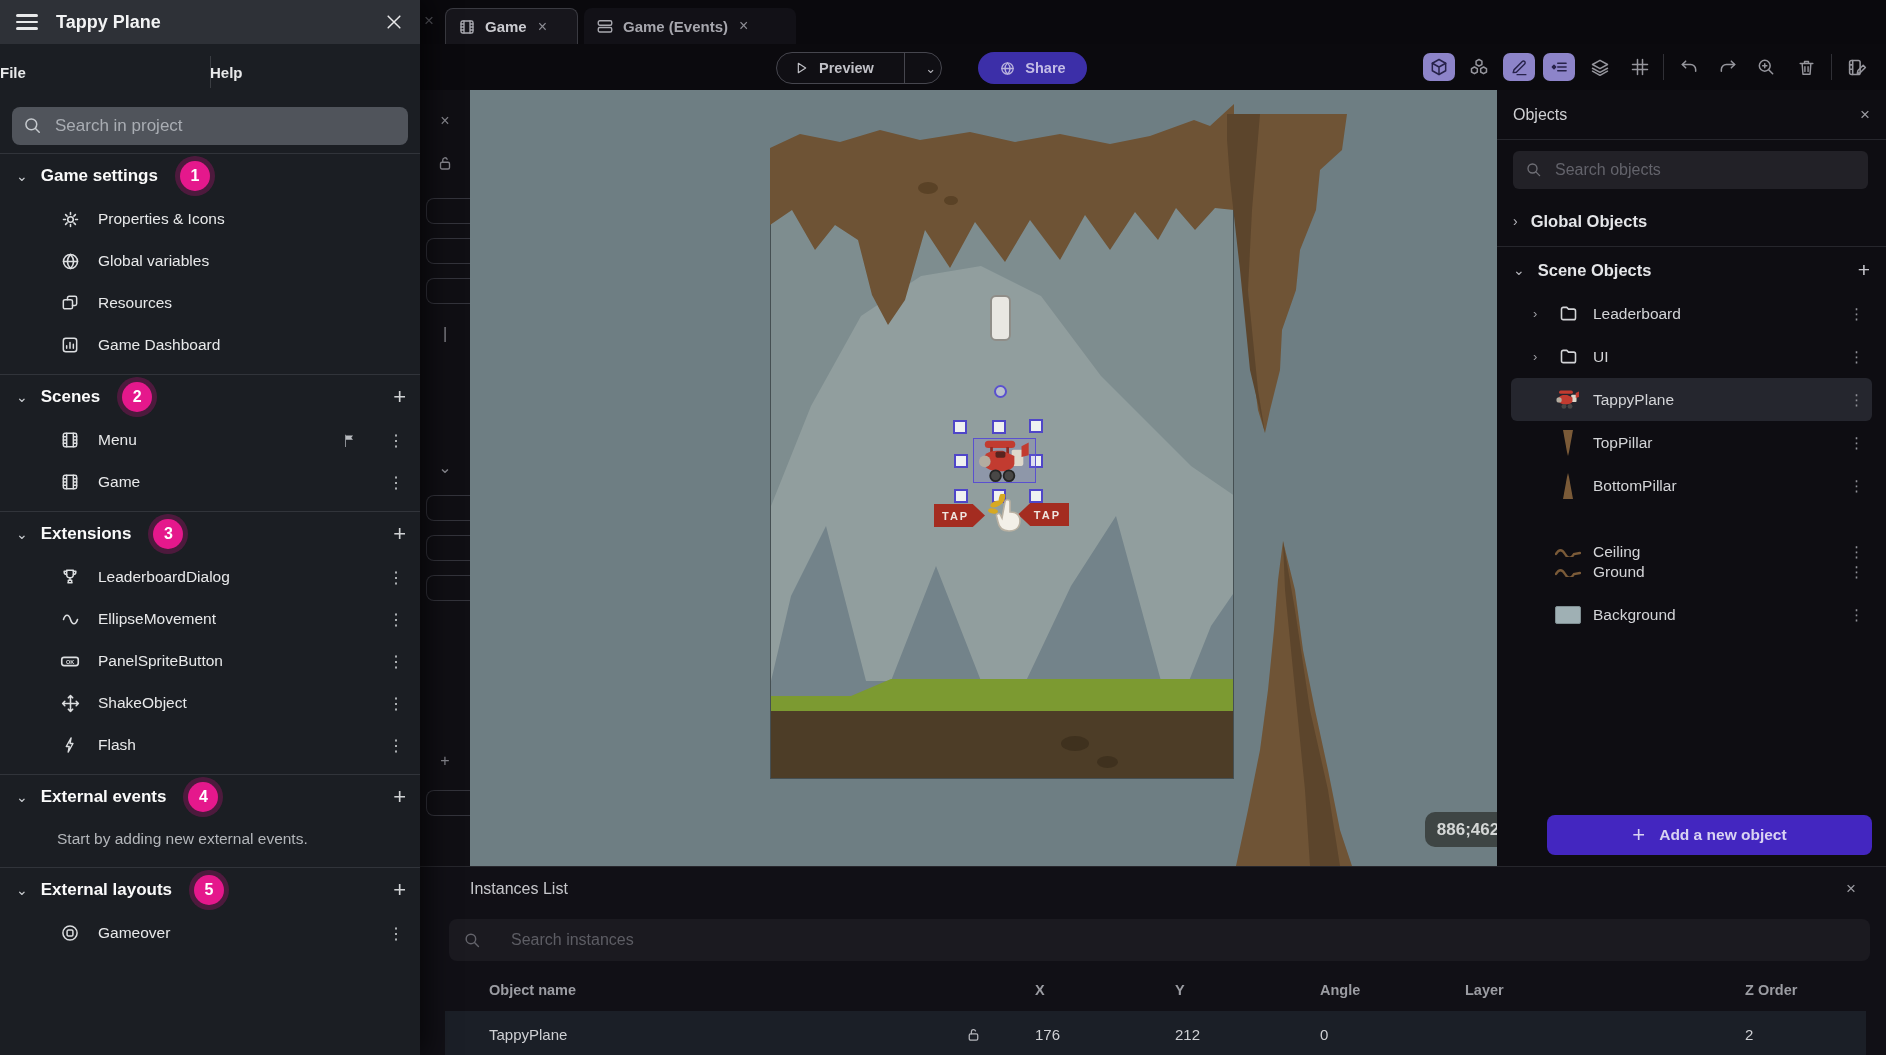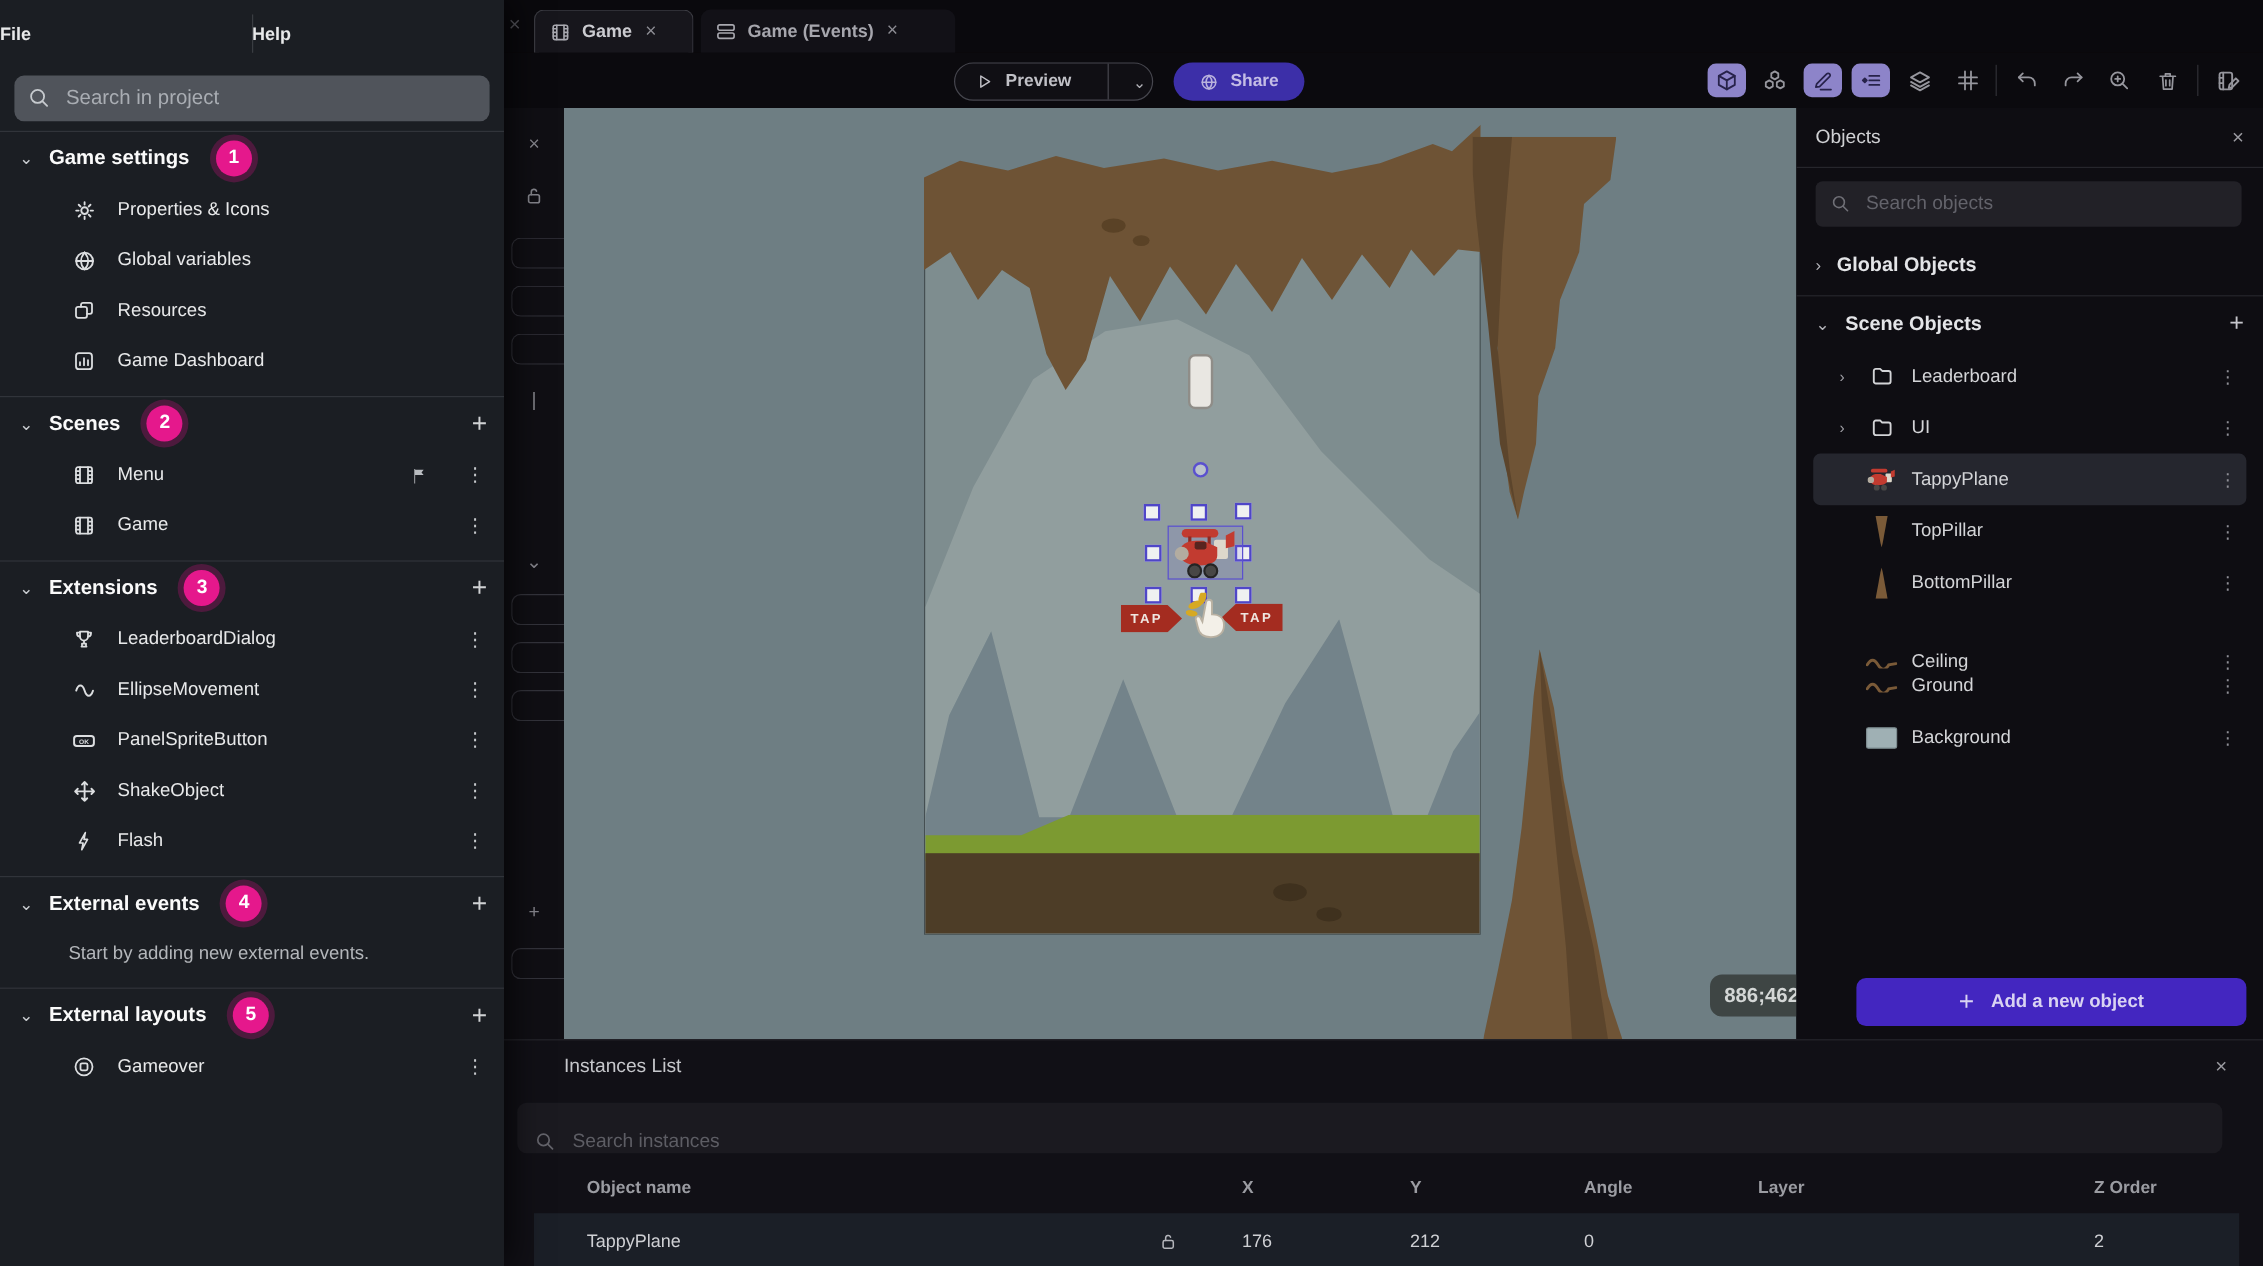--- a/index.html
+++ b/index.html
@@ -12,21 +12,21 @@
   .tabbar { position:absolute; left:0; top:0; width:100%; height:44px; background:#0a090d; }
   .ghost-x { position:absolute; left:424px; top:11px; color:#55555c; font-size:17px; }
   .tab { position:absolute; top:8px; height:36px; display:flex; align-items:center; gap:9px; padding:0 12px; border-radius:8px 8px 0 0; color:#b9b9bf; font-size:15px; font-weight:bold; }
   .tab.active { left:445px; width:133px; background:#17161c; border:1px solid #3a3a41; border-bottom:none; color:#cbcbd0; }
   .tab.idle { left:584px; width:212px; background:#121117; color:#a6a6ad; }
   .tab .tclose { color:#8d8d94; font-weight:normal; font-size:16px; margin-left:2px; }
   .tab .ticon { color:#a9a9b0; }
 
   
   .toolbar { position:absolute; left:0; top:44px; width:100%; height:46px; background:#0b0a0e; }
-  .btn-preview { position:absolute; left:795px; top:8px; width:166px; height:32px; border:1px solid #46464e; border-radius:17px; display:flex; align-items:center; color:#c0c0c6; background:#100f14;gap:16px; }
+  .btn-preview { position:absolute; left:776px; top:8px; width:166px; height:32px; border:1px solid #46464e; border-radius:17px; display:flex; align-items:center; color:#c0c0c6; background:#100f14;gap:16px; }
   .bp-main { display:flex; align-items:center; gap:10px; padding:0 14px 0 16px; height:100%; }
   .bp-label { font-size:14.5px; font-weight:bold; }
   .bp-div { width:1px; height:100%; background:#46464e; }
   .bp-caret { width:36px; text-align:center; font-size:13px; color:#b5b5bb; }
   .btn-share { position:absolute; left:978px; top:8px; width:109px; height:32px; background:#3c2fa8; border-radius:17px; display:flex; align-items:center; justify-content:center; gap:9px; color:#b9b2dd; }
   .bs-label { font-size:14.5px; font-weight:bold; color:#c4bde6; }
   .tool-ic { position:absolute; top:9px; width:32px; height:28px; border-radius:7px; display:flex; align-items:center; justify-content:center; color:#96969d; }
   .tool-ic.on { background:#8d84c9; color:#27224a; }
   .tb-sep { position:absolute; top:10px; width:1px; height:26px; background:#303036; }
 
@@ -85,21 +85,21 @@
   .thumb { width:26px; display:flex; justify-content:center; }
   .bg-thumb { width:26px; height:18px; background:#9fb0b4; border-radius:2px; border:1px solid #7e8d91; }
   .add-btn { position:absolute; left:50px; top:725px; width:325px; height:40px; background:#4326c0; border-radius:8px; display:flex; align-items:center; justify-content:center; gap:14px; color:#d9d3f2; }
   .add-btn .plus { font-size:22px; font-weight:normal; }
   .add-btn .lbl { font-size:15.5px; font-weight:bold; }
 
   
   .instpanel { position:absolute; left:420px; top:866px; width:1466px; height:189px; background:#111016; border-top:1px solid #26262c; overflow:hidden; }
   .ip-head { position:absolute; left:0; top:0; width:100%; height:44px; display:flex; align-items:center; padding:0 30px 0 50px; color:#c6c7cb; font-size:16px; }
   .ip-close { margin-left:auto; color:#9b9ba1; font-size:17px; }
-  .ip-search { position:absolute; left:11px; top:52px; width:1421px; height:42px; background:#1b1a20; border-radius:8px; display:flex; align-items:flex-end; gap:13px; padding:0 14px; color:#63636a; }
+  .ip-search { position:absolute; left:29px; top:52px; width:1421px; height:42px; background:#1b1a20; border-radius:8px; display:flex; align-items:center; gap:29px; padding:0 14px; color:#63636a; }
   .ip-search input { flex:1; background:transparent; border:none; outline:none; color:#c9c9ce; font-size:16px; font-family:"Liberation Sans",sans-serif; }
   .ip-search input::placeholder { color:#5d5d64; }
   .ip-grid { display:grid; grid-template-columns:520px 70px 140px 145px 145px 280px 1fr; align-items:center; }
   .ip-headrow { position:absolute; left:25px; top:106px; width:1421px; height:34px; color:#9b9ca2; font-size:14.5px; font-weight:bold; }
   .ip-row { position:absolute; left:25px; top:144px; width:1421px; height:46px; background:#1b1f27; color:#cfd0d4; font-size:15px; }
   .cell-name { padding-left:44px; }
   .cell-lock { color:#b4b5bb; }
 
   
   .sidebar { position:absolute; left:0; top:0; width:420px; height:1055px; background:#1b1e23; color:#e8e9ea; box-shadow:6px 0 26px rgba(0,0,0,.65); z-index:10; }
@@ -478,20 +478,33 @@
       </span>
       <span>176</span>
       <span>212</span>
       <span>0</span>
       <span></span>
       <span>2</span>
     </div>
   </div>
 
   <div class="sidebar">
+    <div class="sb-title">
+      <span class="burger">
+          <span></span>
+          <span></span>
+          <span></span>
+        </span>
+      <span class="t">Tappy Plane</span>
+      <span class="sb-close">
+        <svg class="ic" width="20" height="20" viewBox="0 0 24 24" stroke-width="2.2">
+            <path d="M5 5l14 14M19 5L5 19"></path>
+          </svg>
+      </span>
+    </div>
     <div class="sb-menu">
       <span class="mi">File</span>
       <span class="mdiv"></span>
       <span class="mi">Help</span>
     </div>
     <div class="sb-search">
       <svg class="ic" width="20" height="20" viewBox="0 0 24 24">
           <circle cx="10" cy="10" r="6.5"></circle>
           <path d="M15 15l4.5 4.5"></path>
         </svg>

